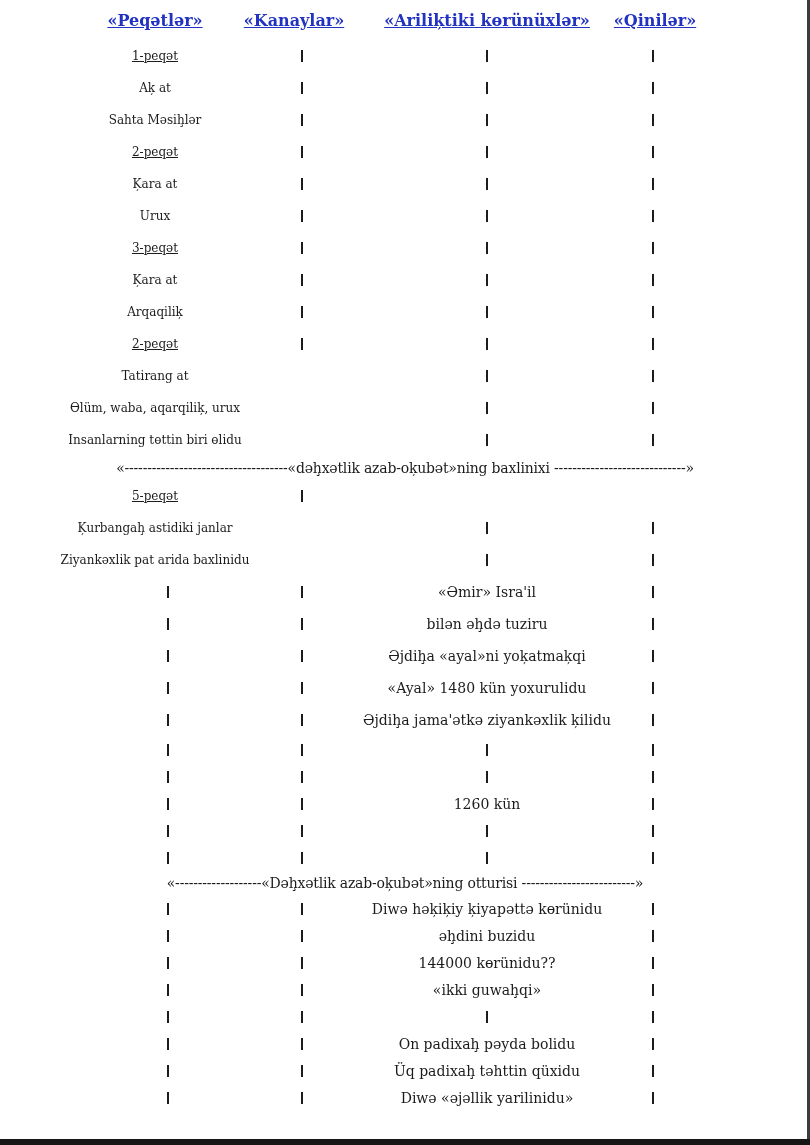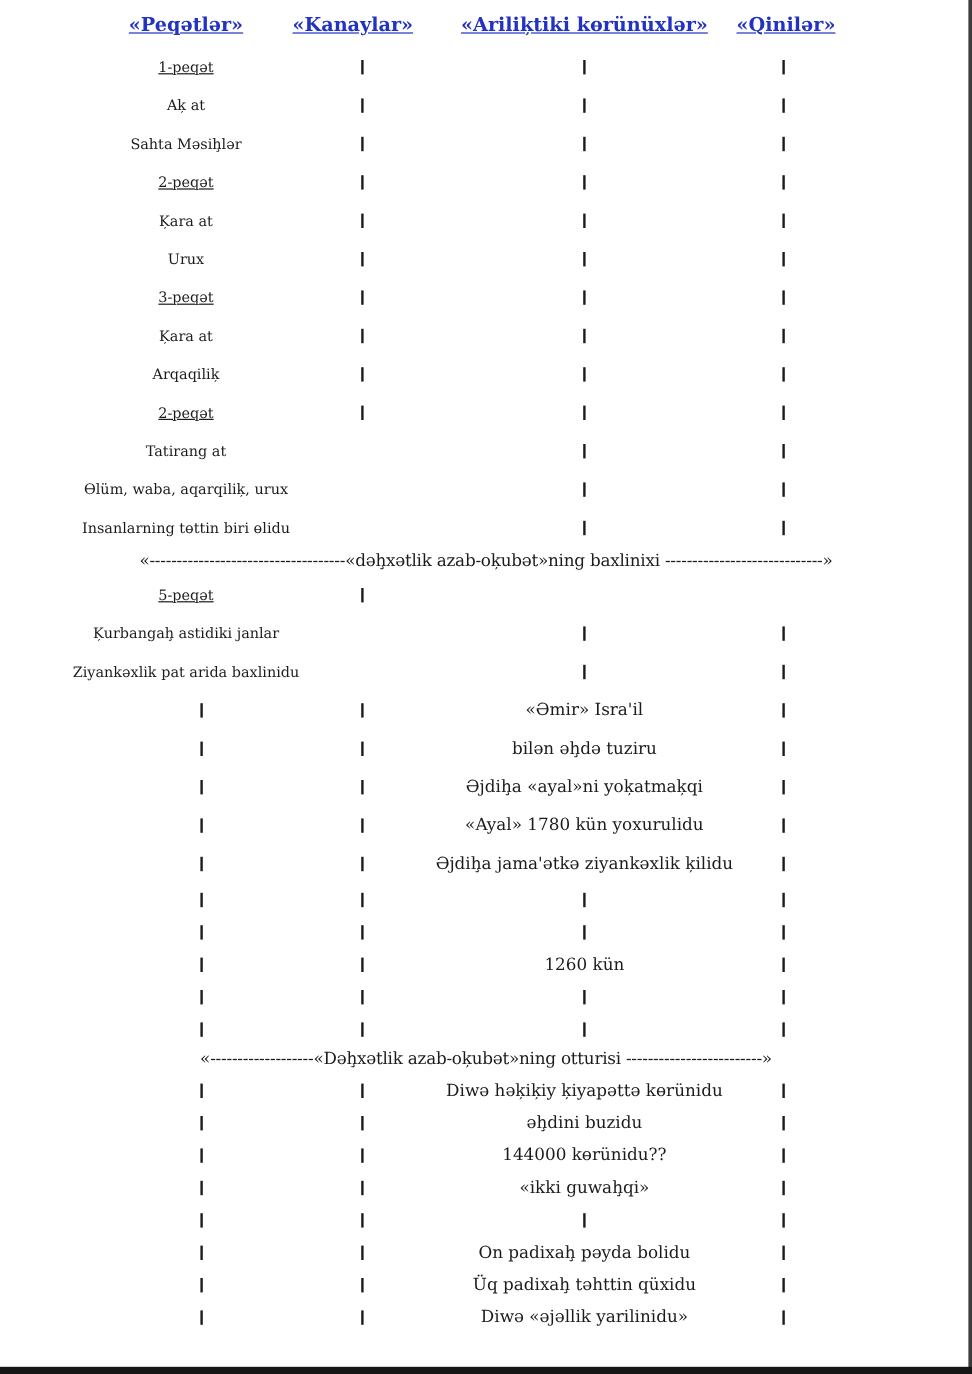--- a/index.html
+++ b/index.html
@@ -209,21 +209,21 @@
     <span class="tick t1"></span>
     <span class="tick t2"></span>
     <span class="cell-note">Əjdiḩa «ayal»ni yoķatmaķqi</span>
 
     <span class="tick t4"></span>
   </div>
       <div class="row">
 
     <span class="tick t1"></span>
     <span class="tick t2"></span>
-    <span class="cell-note">«Ayal» 1780 kün yoxurulidu</span>
+    <span class="cell-note">«Ayal» 1480 kün yoxurulidu</span>
 
     <span class="tick t4"></span>
   </div>
       <div class="row">
 
     <span class="tick t1"></span>
     <span class="tick t2"></span>
     <span class="cell-note">Əjdiḩa jama'ətkə ziyankəxlik ķilidu</span>
 
     <span class="tick t4"></span>

